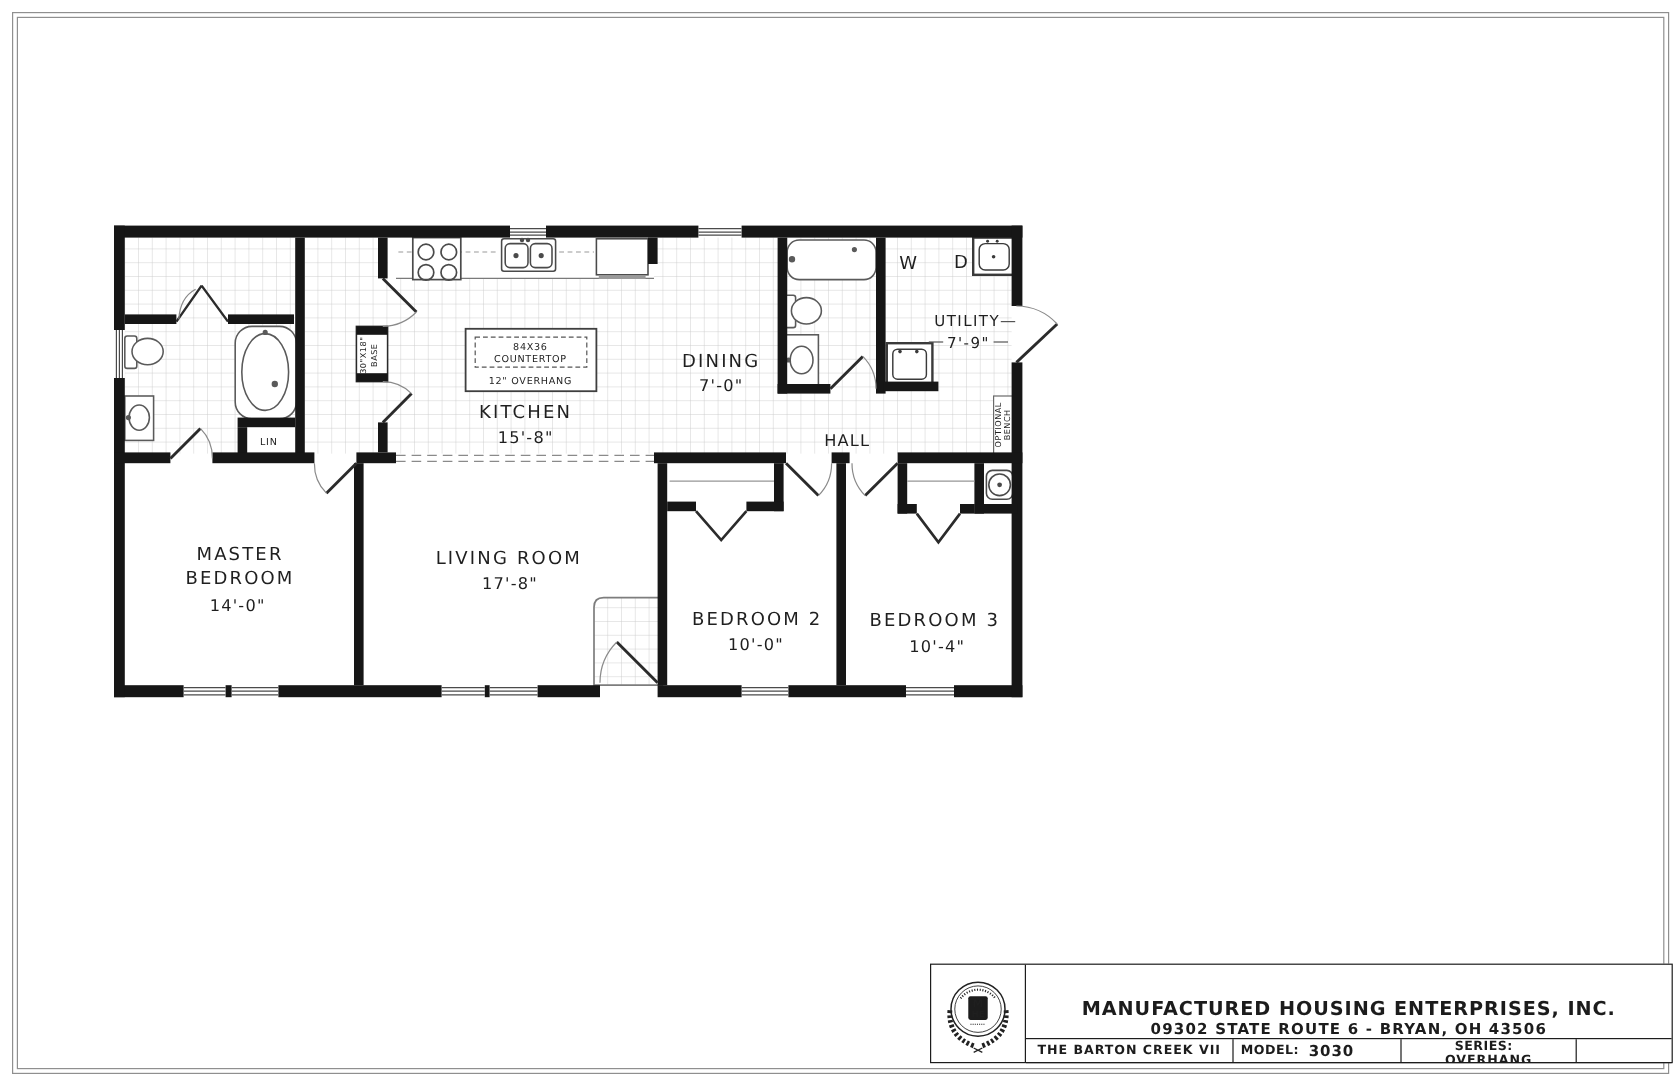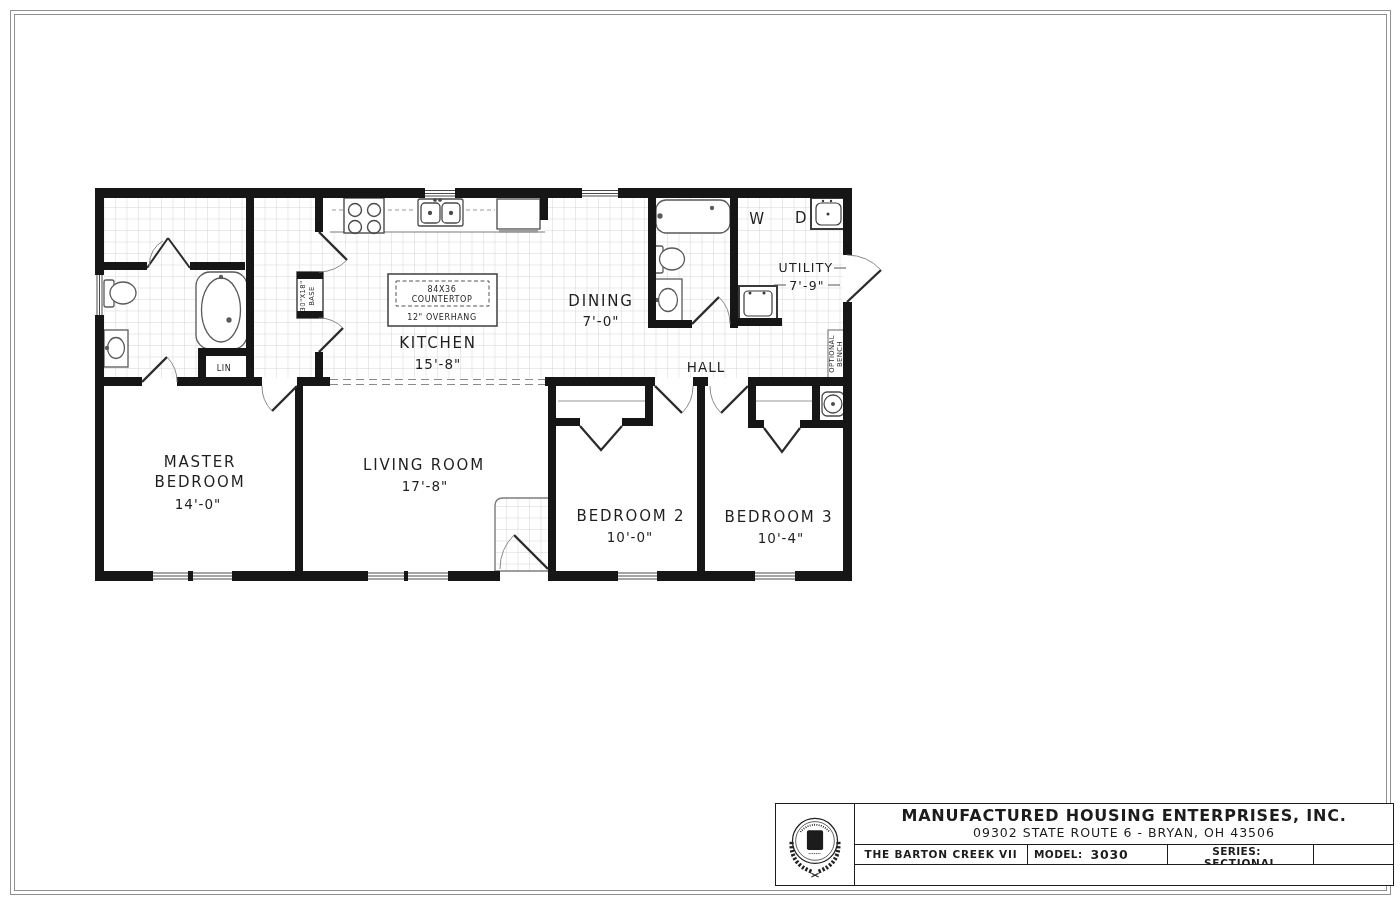--- a/index.html
+++ b/index.html
@@ -14,25 +14,25 @@
   .dm{font-size:13.5px;letter-spacing:1px;}
   .md{font-size:12.5px;letter-spacing:1.2px;}
   .sm{font-size:8px;letter-spacing:.6px;}
   .xs{font-size:6.8px;letter-spacing:.4px;}
   .wd{font-size:15px;letter-spacing:.5px;}
 
   .titleblock{position:absolute;left:775px;top:803px;width:619px;height:83px;
       border:1.6px solid #1c1c1c;display:flex;background:#fff;box-sizing:border-box;}
   .tb-logo{width:79px;border-right:1.6px solid #1c1c1c;display:flex;
       align-items:center;justify-content:center;box-sizing:border-box;}
-  .tb-main{flex:1;display:flex;flex-direction:column;min-width:0;}
+  .tb-main{flex:1;display:flex;flex-direction:column;min-width:0;margin-top:25px;}
   .tb-header{height:41px;border-bottom:1.6px solid #1c1c1c;text-align:center;
       padding-top:2px;box-sizing:border-box;}
   .tb-company{font-size:16px;font-weight:700;letter-spacing:.8px;white-space:nowrap;}
-  .tb-address{font-size:12.5px;font-weight:400;letter-spacing:1px;white-space:nowrap;}
+  .tb-address{font-size:12.5px;font-weight:700;letter-spacing:1px;white-space:nowrap;}
   .tb-row{display:flex;box-sizing:border-box;}
   .tb-row.r2{height:19.5px;border-bottom:1.6px solid #1c1c1c;}
   .tb-row.r3{flex:1;}
   .tb-cell{border-right:1.6px solid #1c1c1c;display:flex;align-items:center;
       padding:0 6px;font-weight:700;box-sizing:border-box;white-space:nowrap;overflow:hidden;}
   .tb-cell.c1{width:173px;justify-content:center;font-size:11px;letter-spacing:.6px;}
   .tb-cell.c2{width:140px;}
   .tb-cell.c3{width:146px;flex-direction:column;}
   .tb-cell.c4{flex:1;border-right:none;}
   .lbl{font-size:10.5px;letter-spacing:.4px;margin-right:8px;}
@@ -335,18 +335,18 @@
     <div class="tb-row r2">
       <div class="tb-cell c1">
         <span class="val small">THE BARTON CREEK VII</span>
       </div>
       <div class="tb-cell c2">
         <span class="lbl">MODEL:</span>
         <span class="val">3030</span>
       </div>
       <div class="tb-cell c3">
         <span class="lbl">SERIES:</span>
-        <span class="val small">SECTIONAL</span>
+        <span class="val small">OVERHANG</span>
       </div>
       <div class="tb-cell c4"></div>
     </div>
   </div>
 </div>
 
 </body></html>

